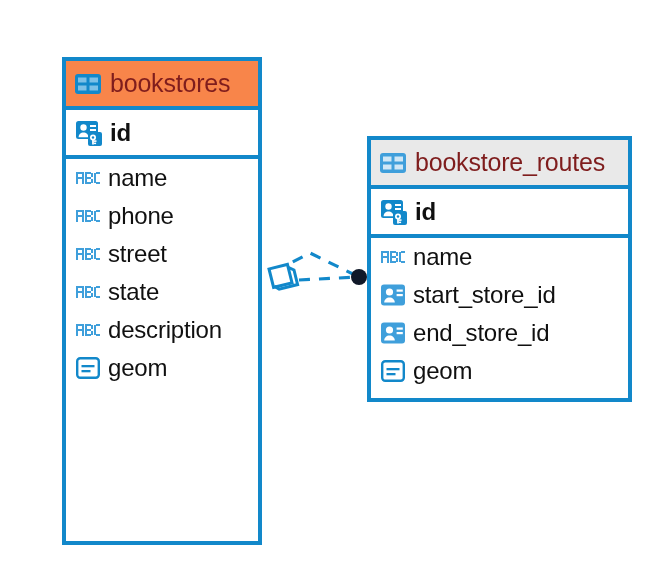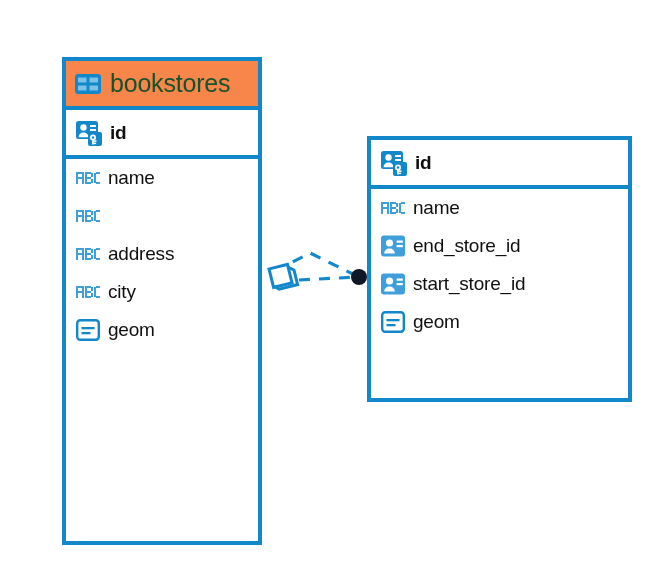--- a/index.html
+++ b/index.html
@@ -46,41 +46,41 @@
     display: flex;
     align-items: center;
     padding-left: 9px;
     border-bottom: 4px solid #1288ca;
   }
   .header-orange { background: #f8854a; }
   .header-gray   { background: #e9e9e9; }
 
   .entity-title {
     font-size: 25px;
-    color: #14532d;
+    color: #7f1d1d;
     margin-left: 9px;
     letter-spacing: -0.2px;
     white-space: nowrap;
   }
 
   .pk-section {
     box-sizing: border-box;
     border-bottom: 4px solid #1288ca;
   }
 
   .field-row {
     box-sizing: border-box;
     height: 38px;
     display: flex;
     align-items: center;
     padding-left: 10px;
   }
   .field-row.pk { height: 45px; }
   .field-label {
-    font-size: 19px;
+    font-size: 24px;
     color: #101010;
     margin-left: 8px;
     white-space: nowrap;
     letter-spacing: -0.2px;
   }
   .field-label.bold { font-weight: bold; }
 
   
   .icon {
     display: inline-block;
@@ -184,88 +184,123 @@
               <rect x="11" y="7" width="4" height="2"></rect>
                 <rect x="11" y="12" width="4" height="2"></rect>
               <rect x="15" y="3" width="2" height="4"></rect>
                 <rect x="15" y="9" width="2" height="4"></rect>
               <rect x="20" y="2" width="4" height="2"></rect>
                 <rect x="18" y="3" width="2" height="10"></rect>
               <rect x="20" y="12" width="4" height="2"></rect>
             </g>
           </svg>
         </span>
-      </div>
-
-      <div class="field-row">
-        <span class="icon icon-abc">
-          <svg viewBox="0 0 24 16" width="24" height="16" xmlns="http://www.w3.org/2000/svg">
-            <g fill="#3f9fdb">
-              <rect x="0" y="2" width="2" height="12"></rect>
-                <rect x="6" y="2" width="2" height="12"></rect>
-              <rect x="2" y="2" width="4" height="2"></rect>
-                <rect x="2" y="7" width="4" height="2"></rect>
-              <rect x="9" y="2" width="2" height="12"></rect>
-                <rect x="11" y="2" width="4" height="2"></rect>
-              <rect x="11" y="7" width="4" height="2"></rect>
-                <rect x="11" y="12" width="4" height="2"></rect>
-              <rect x="15" y="3" width="2" height="4"></rect>
-                <rect x="15" y="9" width="2" height="4"></rect>
-              <rect x="20" y="2" width="4" height="2"></rect>
-                <rect x="18" y="3" width="2" height="10"></rect>
-              <rect x="20" y="12" width="4" height="2"></rect>
-            </g>
-          </svg>
-        </span>
-        <span class="field-label">address</span>
-      </div>
-
-
-      <div class="field-row">
-        <span class="icon icon-abc">
-          <svg viewBox="0 0 24 16" width="24" height="16" xmlns="http://www.w3.org/2000/svg">
-            <g fill="#3f9fdb">
-              <rect x="0" y="2" width="2" height="12"></rect>
-                <rect x="6" y="2" width="2" height="12"></rect>
-              <rect x="2" y="2" width="4" height="2"></rect>
-                <rect x="2" y="7" width="4" height="2"></rect>
-              <rect x="9" y="2" width="2" height="12"></rect>
-                <rect x="11" y="2" width="4" height="2"></rect>
-              <rect x="11" y="7" width="4" height="2"></rect>
-                <rect x="11" y="12" width="4" height="2"></rect>
-              <rect x="15" y="3" width="2" height="4"></rect>
-                <rect x="15" y="9" width="2" height="4"></rect>
-              <rect x="20" y="2" width="4" height="2"></rect>
-                <rect x="18" y="3" width="2" height="10"></rect>
-              <rect x="20" y="12" width="4" height="2"></rect>
-            </g>
-          </svg>
-        </span>
-        <span class="field-label">city</span>
-      </div>
-
-
-
+        <span class="field-label">phone</span>
+      </div>
+
+      <div class="field-row">
+        <span class="icon icon-abc">
+          <svg viewBox="0 0 24 16" width="24" height="16" xmlns="http://www.w3.org/2000/svg">
+            <g fill="#3f9fdb">
+              <rect x="0" y="2" width="2" height="12"></rect>
+                <rect x="6" y="2" width="2" height="12"></rect>
+              <rect x="2" y="2" width="4" height="2"></rect>
+                <rect x="2" y="7" width="4" height="2"></rect>
+              <rect x="9" y="2" width="2" height="12"></rect>
+                <rect x="11" y="2" width="4" height="2"></rect>
+              <rect x="11" y="7" width="4" height="2"></rect>
+                <rect x="11" y="12" width="4" height="2"></rect>
+              <rect x="15" y="3" width="2" height="4"></rect>
+                <rect x="15" y="9" width="2" height="4"></rect>
+              <rect x="20" y="2" width="4" height="2"></rect>
+                <rect x="18" y="3" width="2" height="10"></rect>
+              <rect x="20" y="12" width="4" height="2"></rect>
+            </g>
+          </svg>
+        </span>
+        <span class="field-label">street</span>
+      </div>
+
+
+      <div class="field-row">
+        <span class="icon icon-abc">
+          <svg viewBox="0 0 24 16" width="24" height="16" xmlns="http://www.w3.org/2000/svg">
+            <g fill="#3f9fdb">
+              <rect x="0" y="2" width="2" height="12"></rect>
+                <rect x="6" y="2" width="2" height="12"></rect>
+              <rect x="2" y="2" width="4" height="2"></rect>
+                <rect x="2" y="7" width="4" height="2"></rect>
+              <rect x="9" y="2" width="2" height="12"></rect>
+                <rect x="11" y="2" width="4" height="2"></rect>
+              <rect x="11" y="7" width="4" height="2"></rect>
+                <rect x="11" y="12" width="4" height="2"></rect>
+              <rect x="15" y="3" width="2" height="4"></rect>
+                <rect x="15" y="9" width="2" height="4"></rect>
+              <rect x="20" y="2" width="4" height="2"></rect>
+                <rect x="18" y="3" width="2" height="10"></rect>
+              <rect x="20" y="12" width="4" height="2"></rect>
+            </g>
+          </svg>
+        </span>
+        <span class="field-label">state</span>
+      </div>
+
+
+
+      <div class="field-row">
+        <span class="icon icon-abc">
+          <svg viewBox="0 0 24 16" width="24" height="16" xmlns="http://www.w3.org/2000/svg">
+            <g fill="#3f9fdb">
+              <rect x="0" y="2" width="2" height="12"></rect>
+                <rect x="6" y="2" width="2" height="12"></rect>
+              <rect x="2" y="2" width="4" height="2"></rect>
+                <rect x="2" y="7" width="4" height="2"></rect>
+              <rect x="9" y="2" width="2" height="12"></rect>
+                <rect x="11" y="2" width="4" height="2"></rect>
+              <rect x="11" y="7" width="4" height="2"></rect>
+                <rect x="11" y="12" width="4" height="2"></rect>
+              <rect x="15" y="3" width="2" height="4"></rect>
+                <rect x="15" y="9" width="2" height="4"></rect>
+              <rect x="20" y="2" width="4" height="2"></rect>
+                <rect x="18" y="3" width="2" height="10"></rect>
+              <rect x="20" y="12" width="4" height="2"></rect>
+            </g>
+          </svg>
+        </span>
+        <span class="field-label">description</span>
+      </div>
 
       <div class="field-row">
         <span class="icon icon-geom">
           <svg viewBox="0 0 24 22" width="24" height="22" xmlns="http://www.w3.org/2000/svg">
             <rect x="1.2" y="1.2" width="21.6" height="19.6" rx="3" fill="none" stroke="#1288ca" stroke-width="2.4"></rect>
             <rect x="5.5" y="8" width="13" height="2.3" fill="#1288ca"></rect>
             <rect x="5.5" y="13" width="9" height="2.3" fill="#1288ca"></rect>
           </svg>
         </span>
         <span class="field-label">geom</span>
       </div>
 
     </div>
   </div>
 
   <div class="entity" id="entity-bookstore-routes">
 
+    <div class="entity-header header-gray">
+      <span class="icon icon-table">
+        <svg viewBox="0 0 26 20" width="26" height="20" xmlns="http://www.w3.org/2000/svg">
+          <rect x="0" y="0" width="26" height="20" rx="3" fill="#3f9fdb"></rect>
+          <rect x="3" y="3.5" width="8.5" height="5" fill="#cfe7f6"></rect>
+          <rect x="14.5" y="3.5" width="8.5" height="5" fill="#cfe7f6"></rect>
+          <rect x="3" y="11.5" width="8.5" height="5" fill="#cfe7f6"></rect>
+          <rect x="14.5" y="11.5" width="8.5" height="5" fill="#cfe7f6"></rect>
+        </svg>
+      </span>
+      <span class="entity-title">bookstore_routes</span>
+    </div>
 
     <div class="pk-section">
       <div class="field-row pk">
         <span class="icon icon-pk">
           <svg viewBox="0 0 26 26" width="26" height="26" xmlns="http://www.w3.org/2000/svg">
             <rect x="0" y="1" width="22" height="18" rx="2.5" fill="#1288ca"></rect>
             <circle cx="7.5" cy="7.5" r="3.2" fill="#ffffff"></circle>
             <path d="M2.6 17.2c0-3 2.2-4.8 4.9-4.8s4.9 1.8 4.9 4.8z" fill="#ffffff"></path>
             <rect x="14" y="5" width="6" height="2" fill="#ffffff"></rect>
             <rect x="14" y="9" width="6" height="2" fill="#ffffff"></rect>
@@ -310,34 +345,34 @@
       <div class="field-row">
         <span class="icon icon-fk">
           <svg viewBox="0 0 24 24" width="24" height="24" xmlns="http://www.w3.org/2000/svg">
             <rect x="0" y="1.5" width="24" height="21" rx="3" fill="#3f9fdb"></rect>
             <circle cx="8.5" cy="9" r="3.6" fill="#ffffff"></circle>
             <path d="M3.2 19.6c0-3.2 2.4-5.2 5.3-5.2s5.3 2 5.3 5.2z" fill="#ffffff"></path>
             <rect x="15.6" y="6.5" width="6.2" height="2.2" fill="#ffffff"></rect>
             <rect x="15.6" y="11" width="6.2" height="2.2" fill="#ffffff"></rect>
           </svg>
         </span>
-        <span class="field-label">end_store_id</span>
+        <span class="field-label">start_store_id</span>
       </div>
 
       <div class="field-row">
         <span class="icon icon-fk">
           <svg viewBox="0 0 24 24" width="24" height="24" xmlns="http://www.w3.org/2000/svg">
             <rect x="0" y="1.5" width="24" height="21" rx="3" fill="#3f9fdb"></rect>
             <circle cx="8.5" cy="9" r="3.6" fill="#ffffff"></circle>
             <path d="M3.2 19.6c0-3.2 2.4-5.2 5.3-5.2s5.3 2 5.3 5.2z" fill="#ffffff"></path>
             <rect x="15.6" y="6.5" width="6.2" height="2.2" fill="#ffffff"></rect>
             <rect x="15.6" y="11" width="6.2" height="2.2" fill="#ffffff"></rect>
           </svg>
         </span>
-        <span class="field-label">start_store_id</span>
+        <span class="field-label">end_store_id</span>
       </div>
 
       <div class="field-row">
         <span class="icon icon-geom">
           <svg viewBox="0 0 24 22" width="24" height="22" xmlns="http://www.w3.org/2000/svg">
             <rect x="1.2" y="1.2" width="21.6" height="19.6" rx="3" fill="none" stroke="#1288ca" stroke-width="2.4"></rect>
             <rect x="5.5" y="8" width="13" height="2.3" fill="#1288ca"></rect>
             <rect x="5.5" y="13" width="9" height="2.3" fill="#1288ca"></rect>
           </svg>
         </span>

